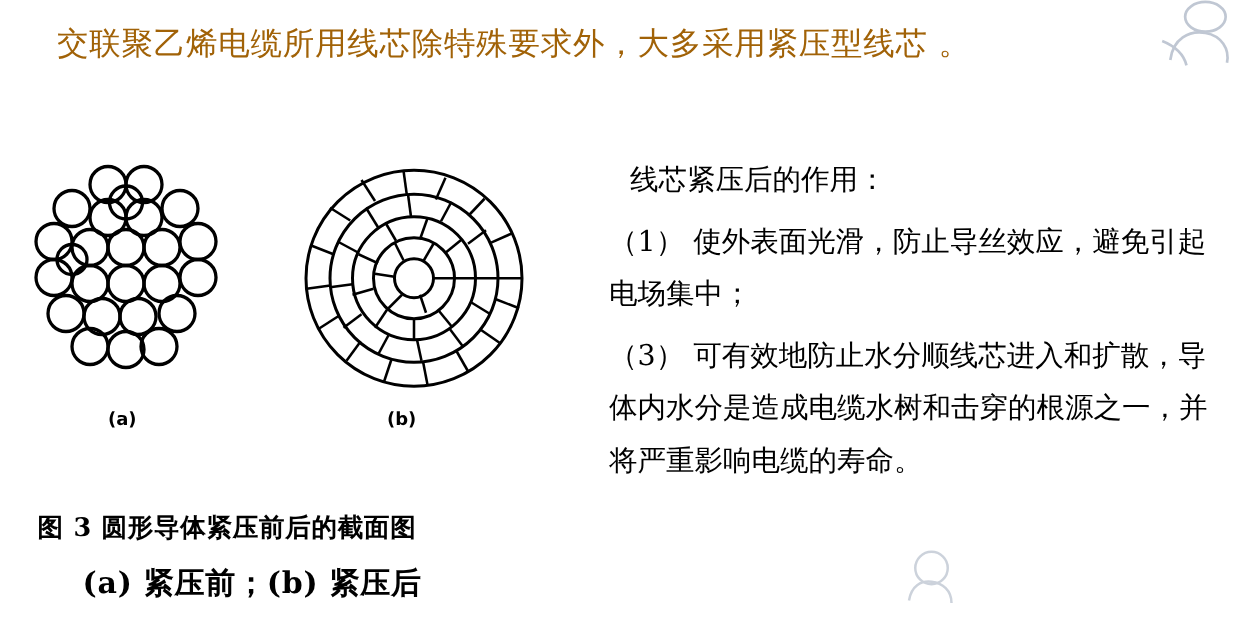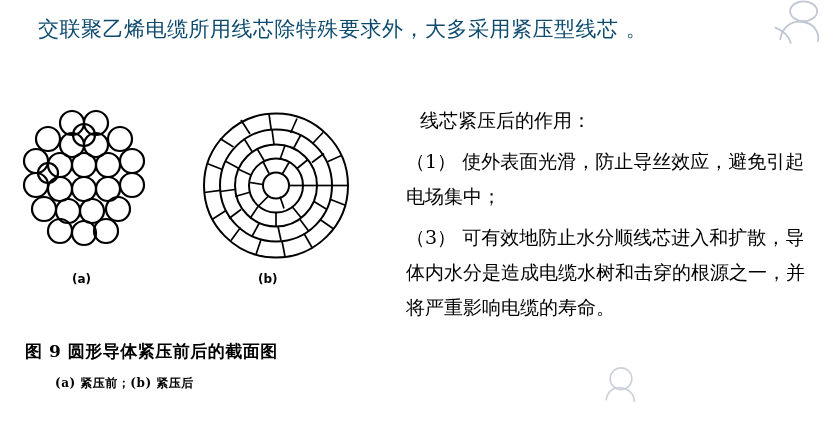--- a/index.html
+++ b/index.html
@@ -23,21 +23,21 @@
   }
   .headline {
     position: absolute;
     left: 38px;
     top: 14px;
     width: 760px;
     font-size: 21px;
     line-height: 30px;
     letter-spacing: 0.5px;
     font-weight: 500;
-    color: #0c4a6e;
+    color: #a16207;
   }
   
   .figure-area {
     position: absolute;
     left: 10px;
     top: 100px;
     width: 370px;
     height: 310px;
   }
   .fig-a {
@@ -70,21 +70,21 @@
     width: 350px;
     font-size: 17px;
     font-weight: bold;
     letter-spacing: 0.5px;
   }
   .fig-sub {
     position: absolute;
     left: 45px;
     top: 275px;
     width: 330px;
-    font-size: 12px;
+    font-size: 20px;
     font-weight: bold;
     letter-spacing: 0.5px;
   }
 
   
   .body-text {
     position: absolute;
     left: 400px;
     top: 103px;
     width: 420px;
@@ -223,21 +223,21 @@
         <line x1="63" y1="52" x2="69" y2="64"></line>
         <line x1="50" y1="73" x2="63" y2="75"></line>
         <line x1="58" y1="97" x2="68" y2="87"></line>
         <line x1="84" y1="99" x2="80" y2="87"></line>
       </g>
     </svg>
 
     <div class="fig-caption-ab cap-a">(a)</div>
     <div class="fig-caption-ab cap-b">(b)</div>
 
-    <div class="fig-title">图 9  圆形导体紧压前后的截面图</div>
+    <div class="fig-title">图 3  圆形导体紧压前后的截面图</div>
     <div class="fig-sub">(a) 紧压前；(b) 紧压后</div>
   </div>
 
   <div class="body-text">
     <p class="p-head">线芯紧压后的作用：</p>
     <p class="para">（1） 使外表面光滑，防止导丝效应，避免引起电场集中；</p>
     <p class="para">（3） 可有效地防止水分顺线芯进入和扩散，导体内水分是造成电缆水树和击穿的根源之一，并将严重影响电缆的寿命。</p>
   </div>
 
   <svg class="wm2" viewBox="0 0 48 48">

